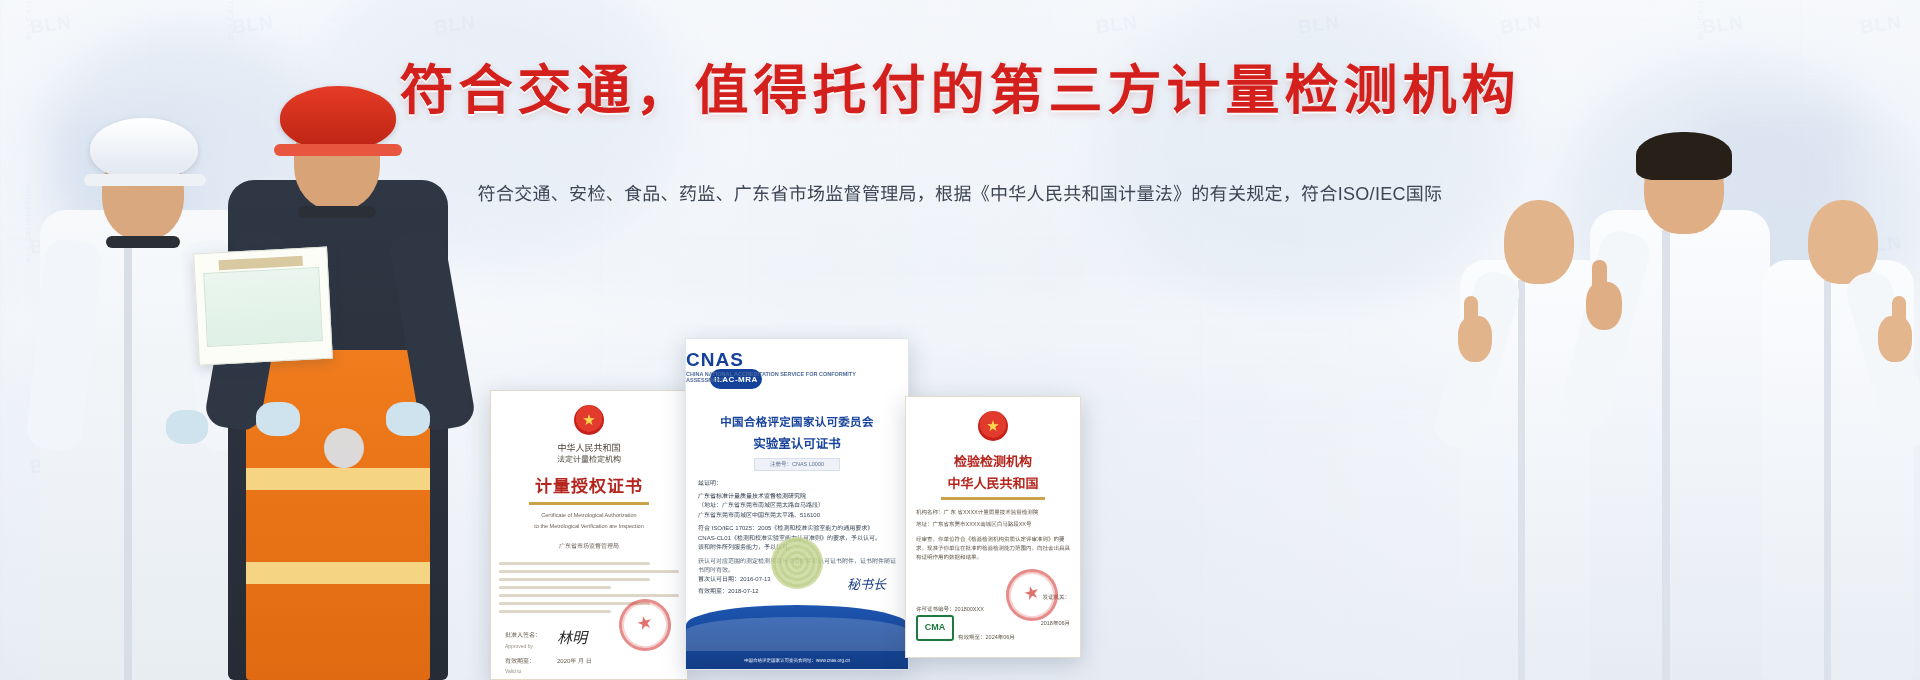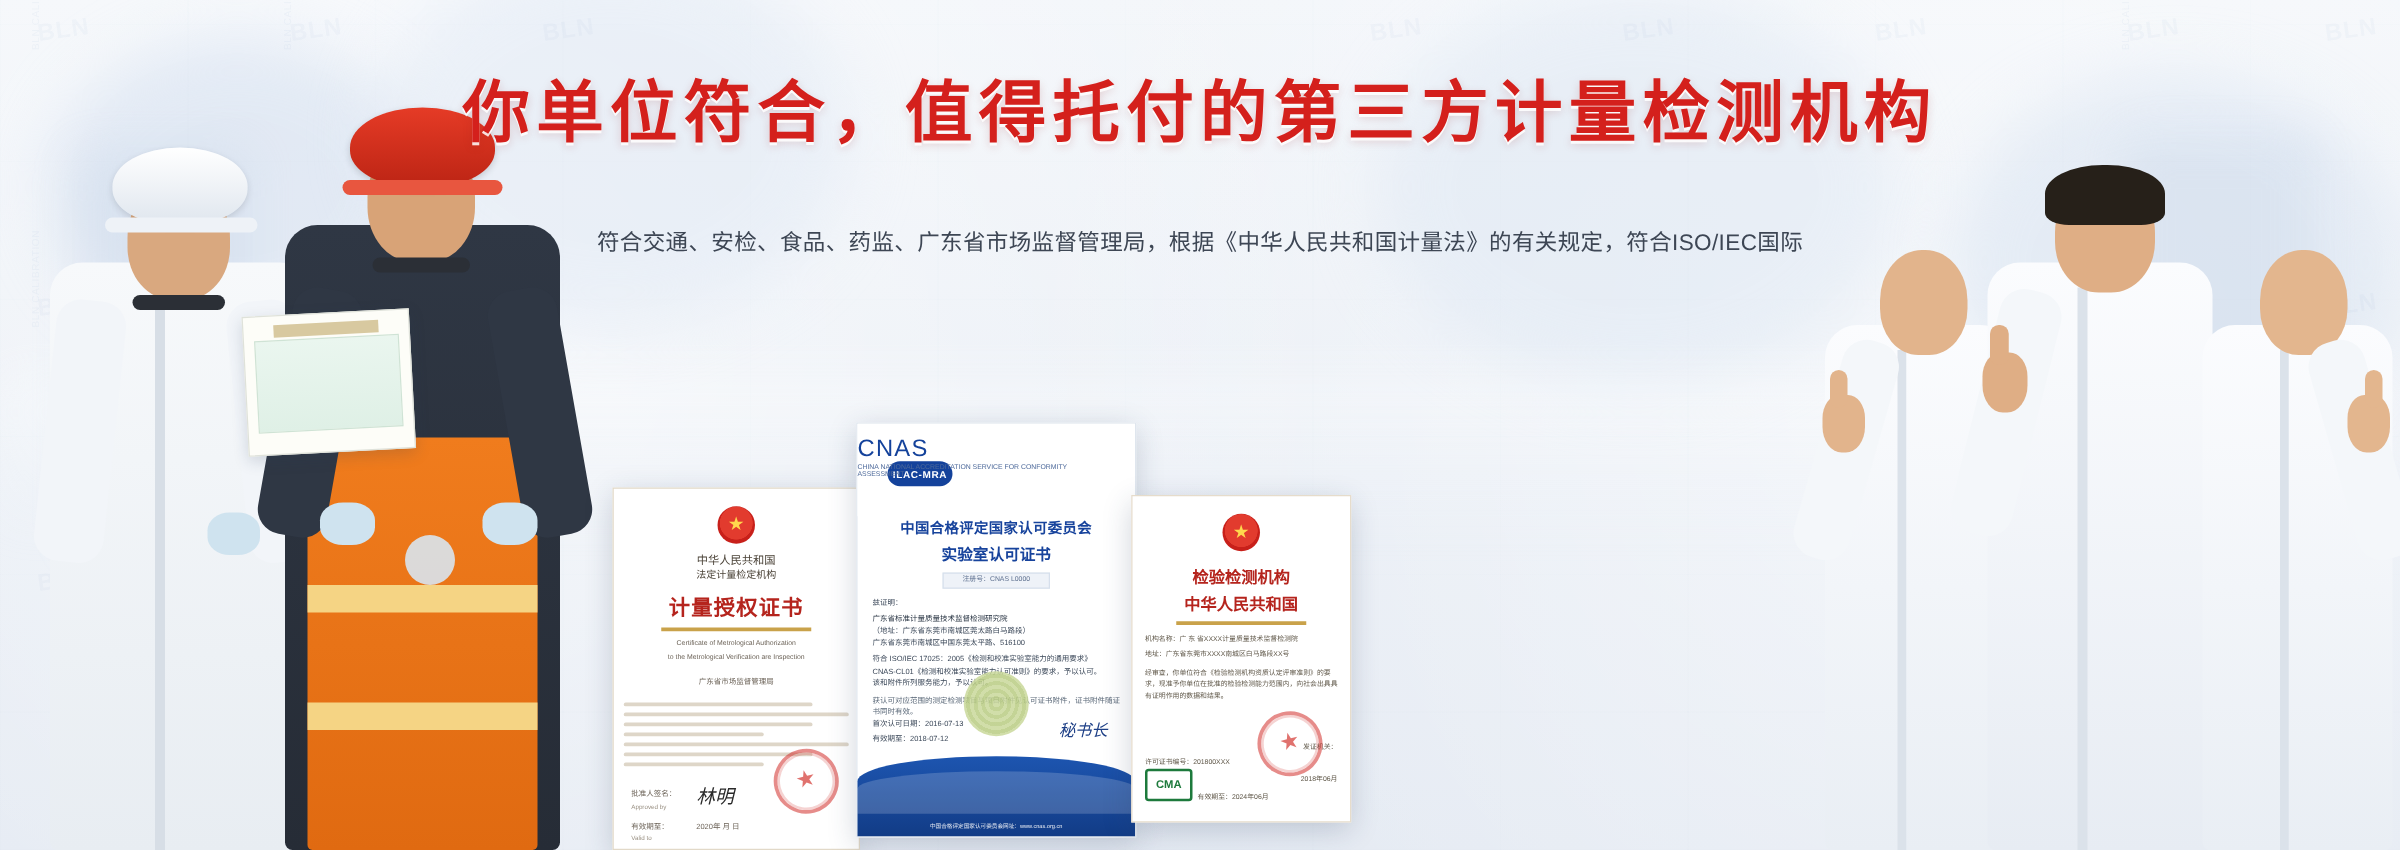--- a/index.html
+++ b/index.html
@@ -111,21 +111,21 @@
     box-shadow:inset 0 0 0 2px rgba(208,36,30,.25);
     transform:rotate(-14deg);
   }
   .seal:after{
     content:"★";position:absolute;inset:0;text-align:center;line-height:42px;
     color:rgba(208,36,30,.8);font-size:18px;
   }
   
   .cnas-top{height:74px;background:#fff;position:relative;}
   .cnas-logo{
-    position:absolute;right:22px;top:10px;font-size:19px;font-weight:400;
+    position:absolute;right:22px;top:10px;font-size:19px;font-weight:700;
     color:#14429b;letter-spacing:1px;
   }
   .cnas-logo small{display:block;font-size:5.5px;color:#4e6a9b;letter-spacing:0;}
   .ilac{
     position:absolute;left:24px;top:30px;width:52px;height:20px;border-radius:11px;
     background:#14429b;color:#fff;font-size:8px;font-weight:700;
     text-align:center;line-height:22px;letter-spacing:.5px;
   }
   .cnas-wave{
     position:absolute;left:0;right:0;bottom:0;height:64px;
@@ -254,21 +254,21 @@
       <div class="coat" style="left:0;bottom:0;width:152px;height:420px;background:linear-gradient(180deg,#fbfcfe 0%,#e9eef4 100%);"></div>
       <div style="position:absolute;left:62px;bottom:0;width:7px;height:400px;background:#dbe2ea;"></div>
       <div class="head" style="left:46px;bottom:396px;width:70px;height:84px;background:#e3b68e;"></div>
       <div style="position:absolute;left:36px;bottom:398px;width:92px;height:104px;border-radius:45% 45% 40% 40%;background:#24201c;z-index:-1;"></div>
       <div class="arm" style="left:104px;bottom:230px;width:46px;height:180px;background:#f4f7fa;transform:rotate(-16deg);"></div>
       <div class="thumb" style="left:116px;bottom:318px;width:34px;height:46px;background:#e3b68e;"></div>
       <div style="position:absolute;left:130px;bottom:354px;width:14px;height:30px;border-radius:7px;background:#e3b68e;"></div>
     </div>
   </div>
 
-  <div class="headline">你单位符合，值得托付的第三方计量检测机构</div>
+  <div class="headline">符合交通，值得托付的第三方计量检测机构</div>
 
 
   <div class="desc">
     <span>符合交通、安检、食品、药监、广东省市场监督管理局，根据《中华人民共和国计量法》的有关规定，符合ISO/IEC国际</span>
   </div>
 
   <div class="certs">
 
     <div class="cert cert1">
       <div style="padding:14px 10px 0;">

